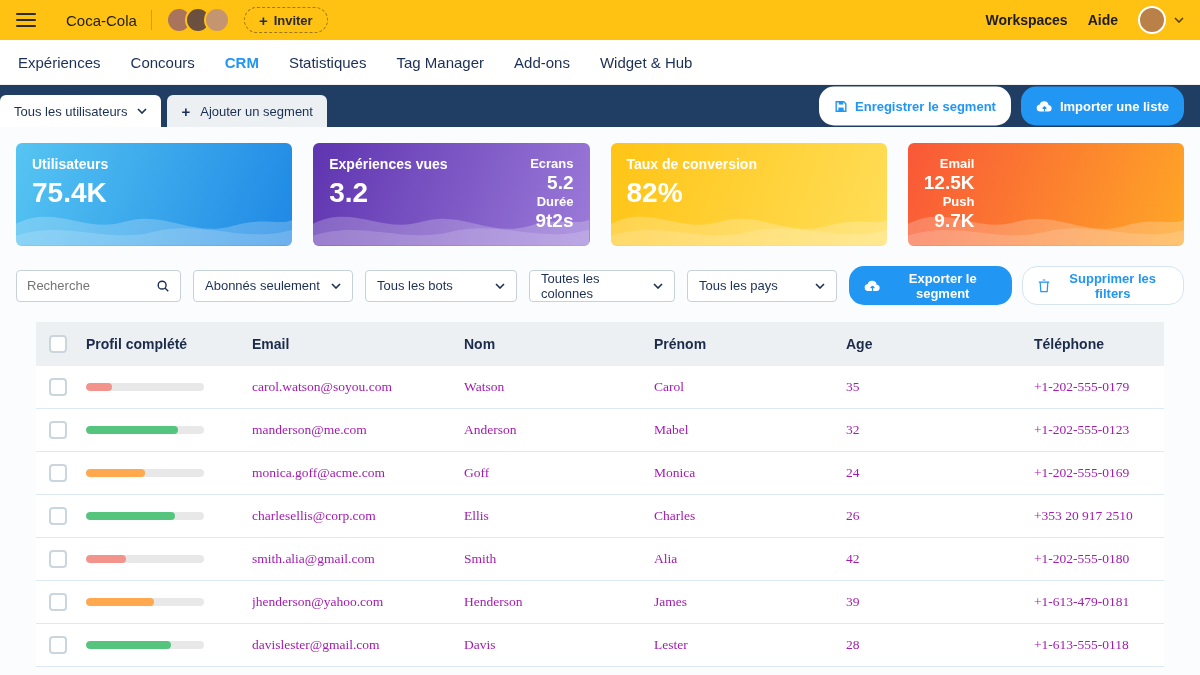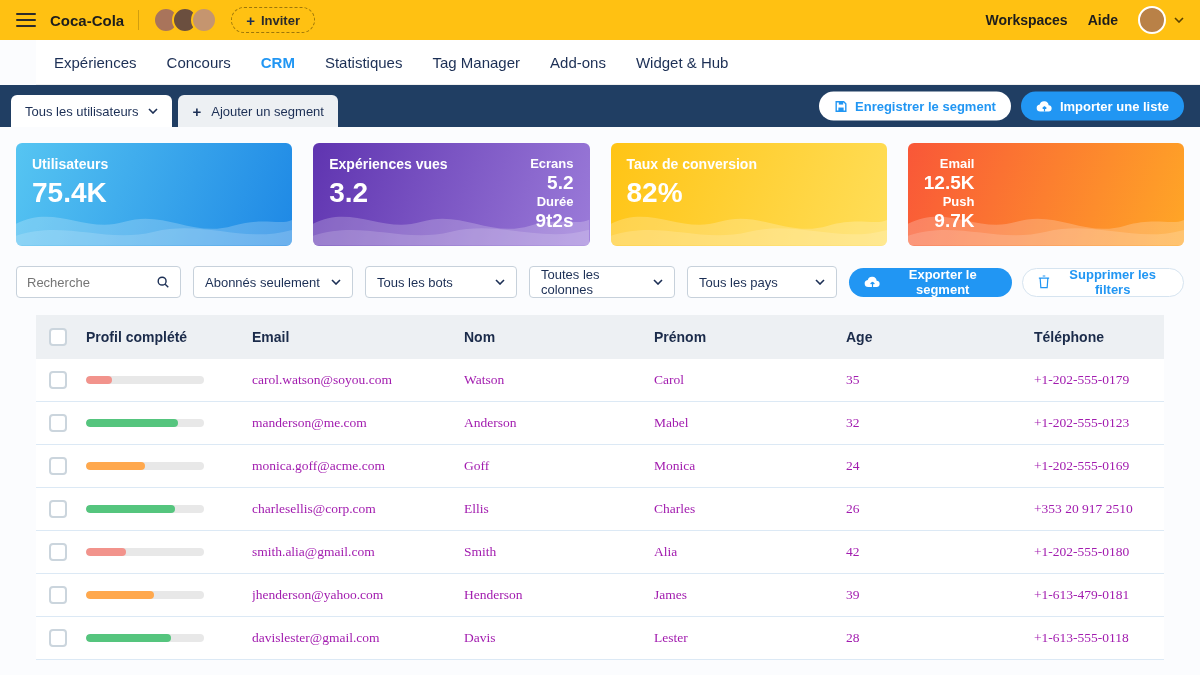--- a/index.html
+++ b/index.html
@@ -3,47 +3,47 @@
 <meta charset="utf-8">
 <style>
   * { box-sizing: border-box; margin: 0; padding: 0; }
   html,body { width:1200px; height:675px; overflow:hidden; }
   body { font-family:"Liberation Sans", sans-serif; background:#FBFCFE; color:#1c2f55; }
 
   
   .topbar { height:40px; background:#FFC112; display:flex; align-items:center; padding:0 16px; gap:14px; }
   .hamburger { width:20px; display:flex; flex-direction:column; gap:3.5px; cursor:pointer; }
   .hamburger span { height:2.5px; background:#2b2b2b; border-radius:1px; }
-  .brand { font-size:15px; font-weight:700; color:#1d1d1d; }
+  .brand { font-size:15px; font-weight:400; color:#1d1d1d;margin-left:16px; }
   .tb-divider { width:1px; height:20px; background:rgba(0,0,0,.18); }
   .avatar-group { display:flex; align-items:center; }
   .av { width:26px; height:26px; border-radius:50%; border:2px solid #FFC112; }
   .av + .av { margin-left:-7px; }
   .av1 { background:#a9745b; } .av2 { background:#6b4f3f; } .av3 { background:#c5956f; }
   .invite-btn { display:flex; align-items:center; gap:6px; background:transparent; border:1.5px dashed rgba(60,45,0,.5);
     border-radius:15px; height:26px; padding:0 14px; font-size:13px; font-weight:600; color:#2b2b2b; cursor:pointer; font-family:inherit; }
   .topbar-right { margin-left:auto; display:flex; align-items:center; gap:20px; font-size:14px; font-weight:600; color:#1d1d1d; }
   .tb-link { cursor:pointer; }
   .user-avatar { width:28px; height:28px; border-radius:50%; background:#b98147; border:2px solid #fff; cursor:pointer; }
   .tb-caret { color:#5a4200; margin-left:-12px; }
 
   
-  .mainnav { height:45px; background:#fff; display:flex; align-items:center; padding:0 18px; gap:30px; border-bottom:1px solid #f0f0f0;margin-left:36px; }
+  .mainnav { height:45px; background:#fff; display:flex; align-items:center; padding:0 18px; gap:30px; border-bottom:1px solid #f0f0f0; }
   .nav-item { font-size:15px; color:#1c2f55; cursor:pointer; }
   .nav-item.active { color:#2196F3; font-weight:700; }
 
   
   .segbar { height:42px; background:#203E63; position:relative; }
-  .seg-tabs { position:absolute; left:11px; bottom:0; display:flex; gap:6px; }
+  .seg-tabs { position:absolute; left:0; bottom:0; display:flex; gap:6px; }
   .seg-tab { height:32px; display:flex; align-items:center; gap:10px; background:#fff; border-radius:6px 6px 0 0;
     padding:0 14px; font-size:13px; color:#1c2f55; cursor:pointer; }
   .seg-tab.add { background:#EDF0F3; }
   .plus-glyph { font-size:15px; font-weight:700; color:#1c2f55; }
   .seg-actions { position:absolute; right:16px; top:50%; transform:translateY(-50%); display:flex; gap:10px; }
-  .btn { display:inline-flex; align-items:center; gap:7px; border:none; border-radius:15px; height:29px; padding:0 15px;
+  .btn { display:inline-flex; align-items:center; gap:7px; border:none; border-radius:15px; height:39px; padding:0 15px;
     font-size:13px; font-weight:600; cursor:pointer; font-family:inherit; }
   .btn-white { background:#fff; color:#2196F3; }
   .btn-blue { background:#2196F3; color:#fff; }
   .btn-outline-blue { background:#fff; color:#2196F3; border:1px solid #D6E4F0; }
 
   
   .content { padding:16px 16px 0; }
   .cards { display:flex; gap:21px; }
   .card { position:relative; flex:1; height:103px; border-radius:6px; padding:13px 16px; color:#fff; overflow:hidden;
     display:flex; justify-content:space-between; }

